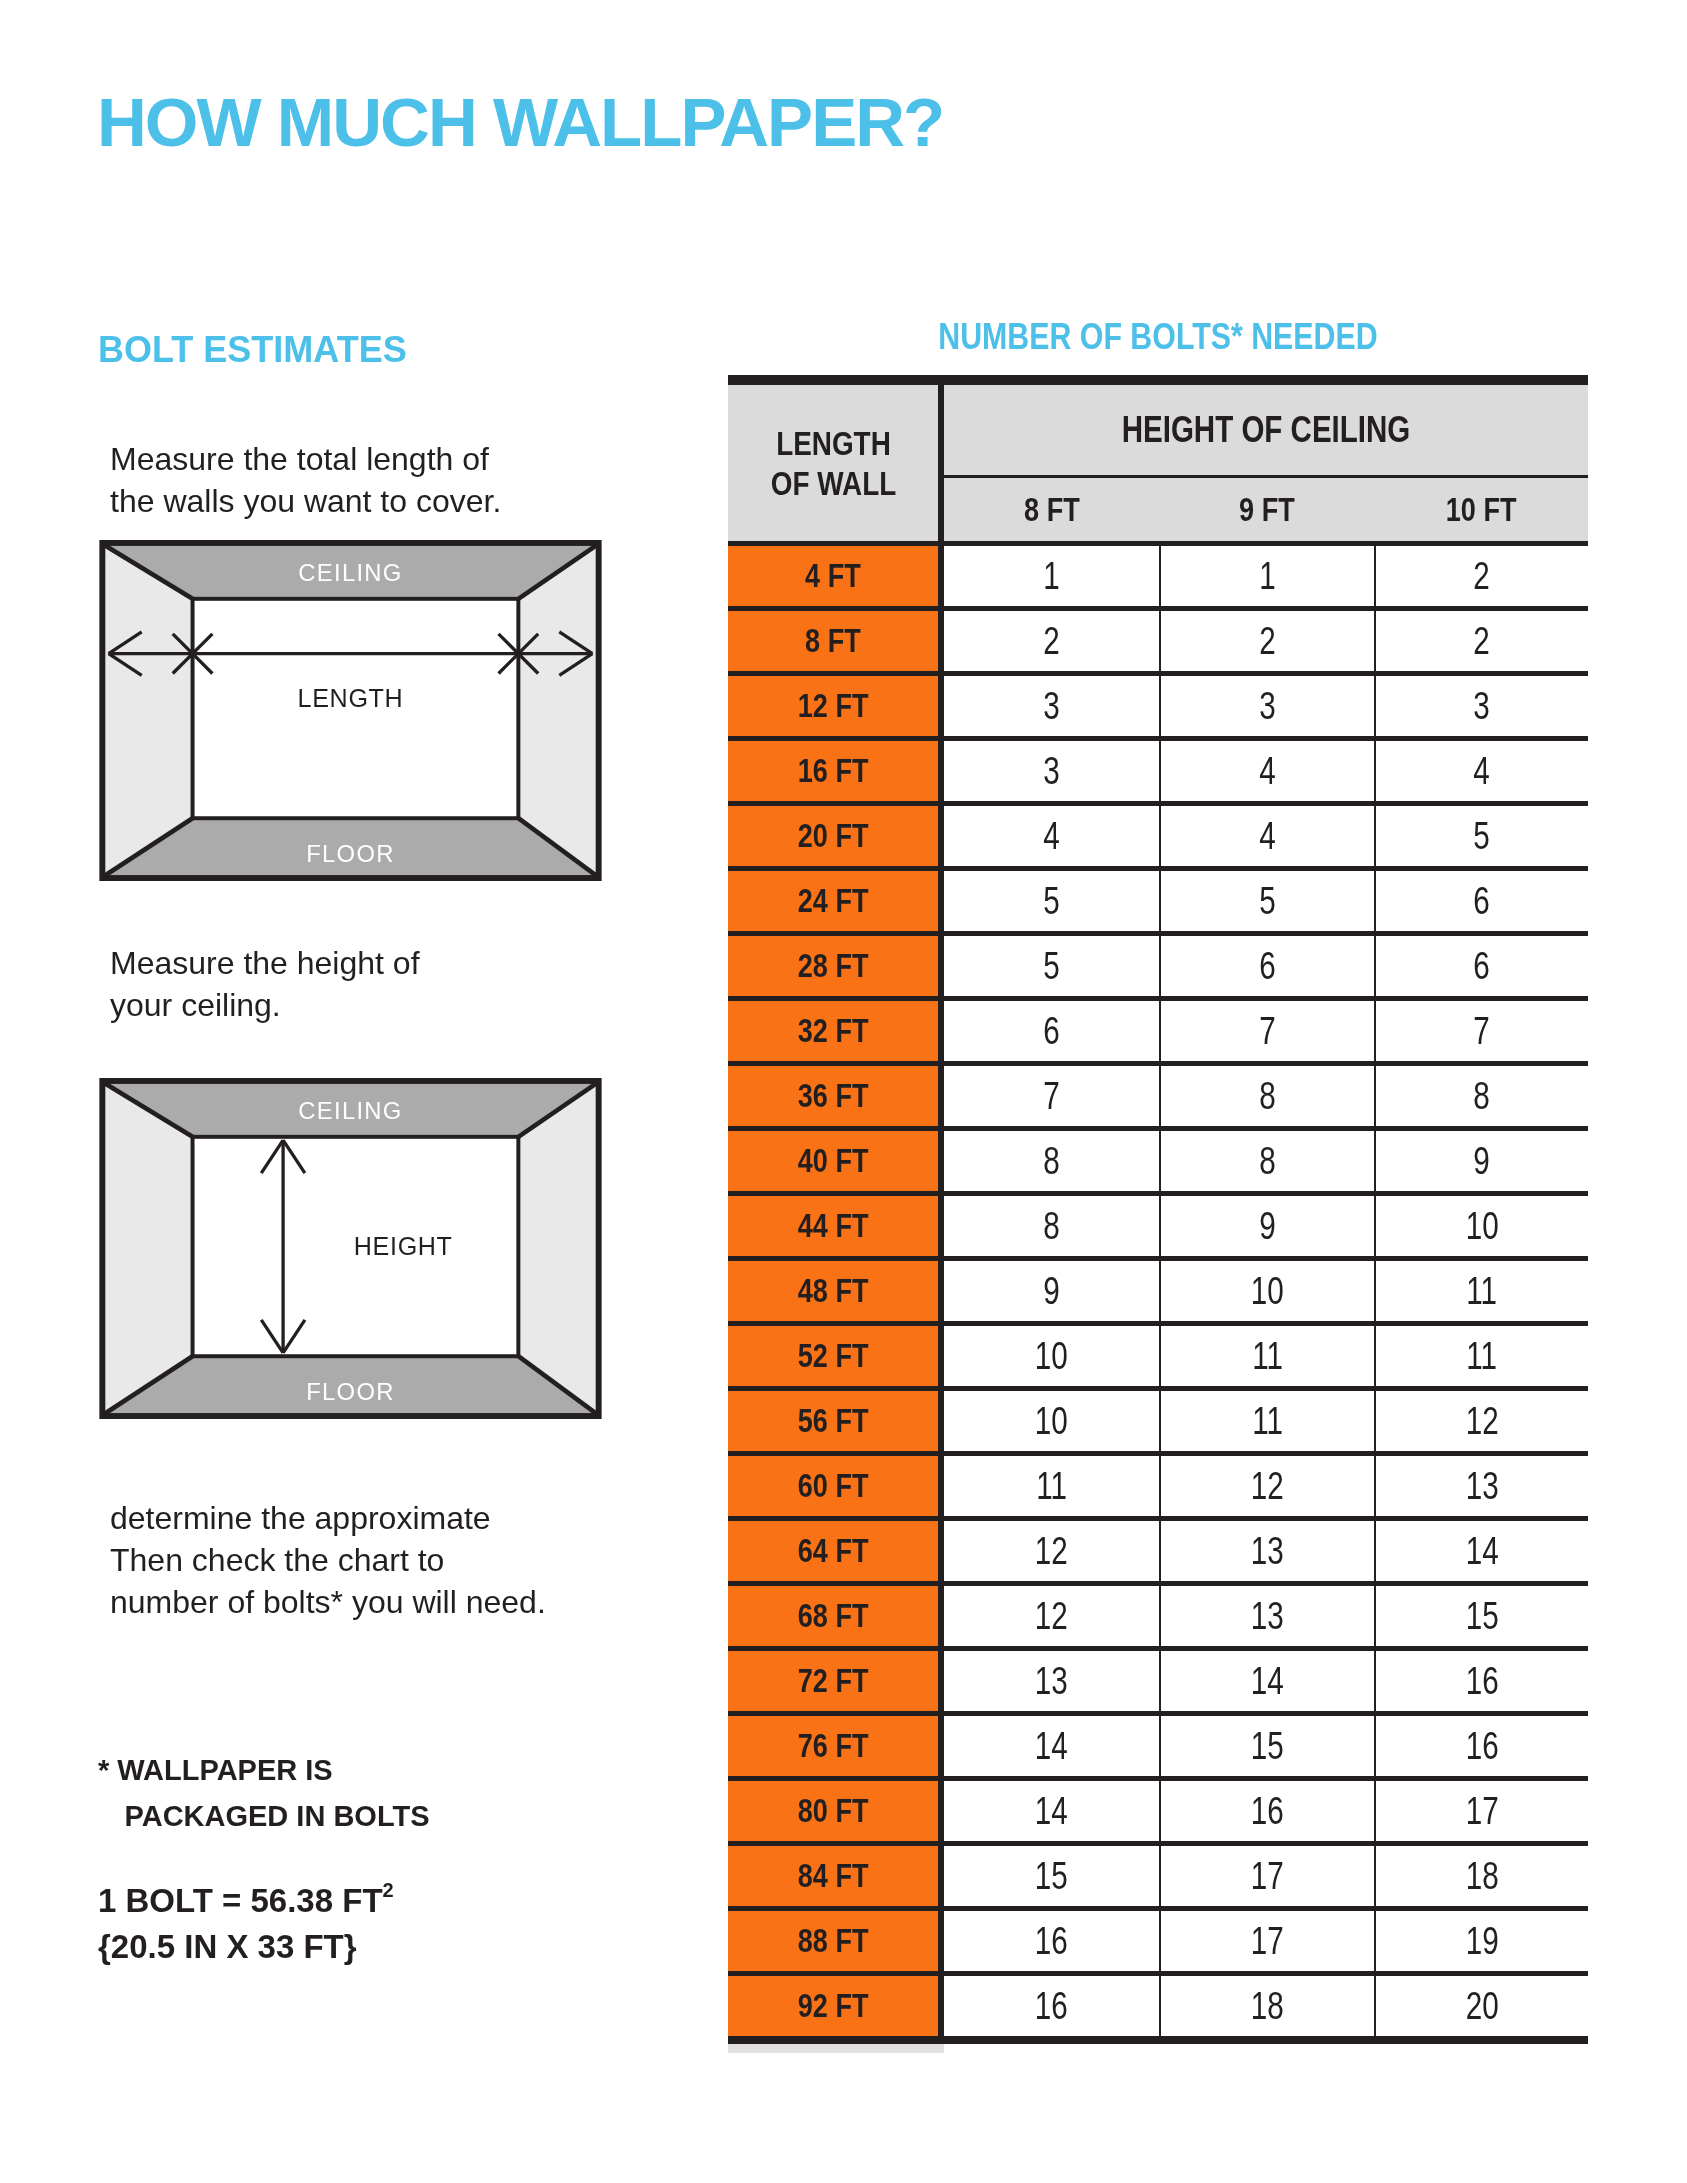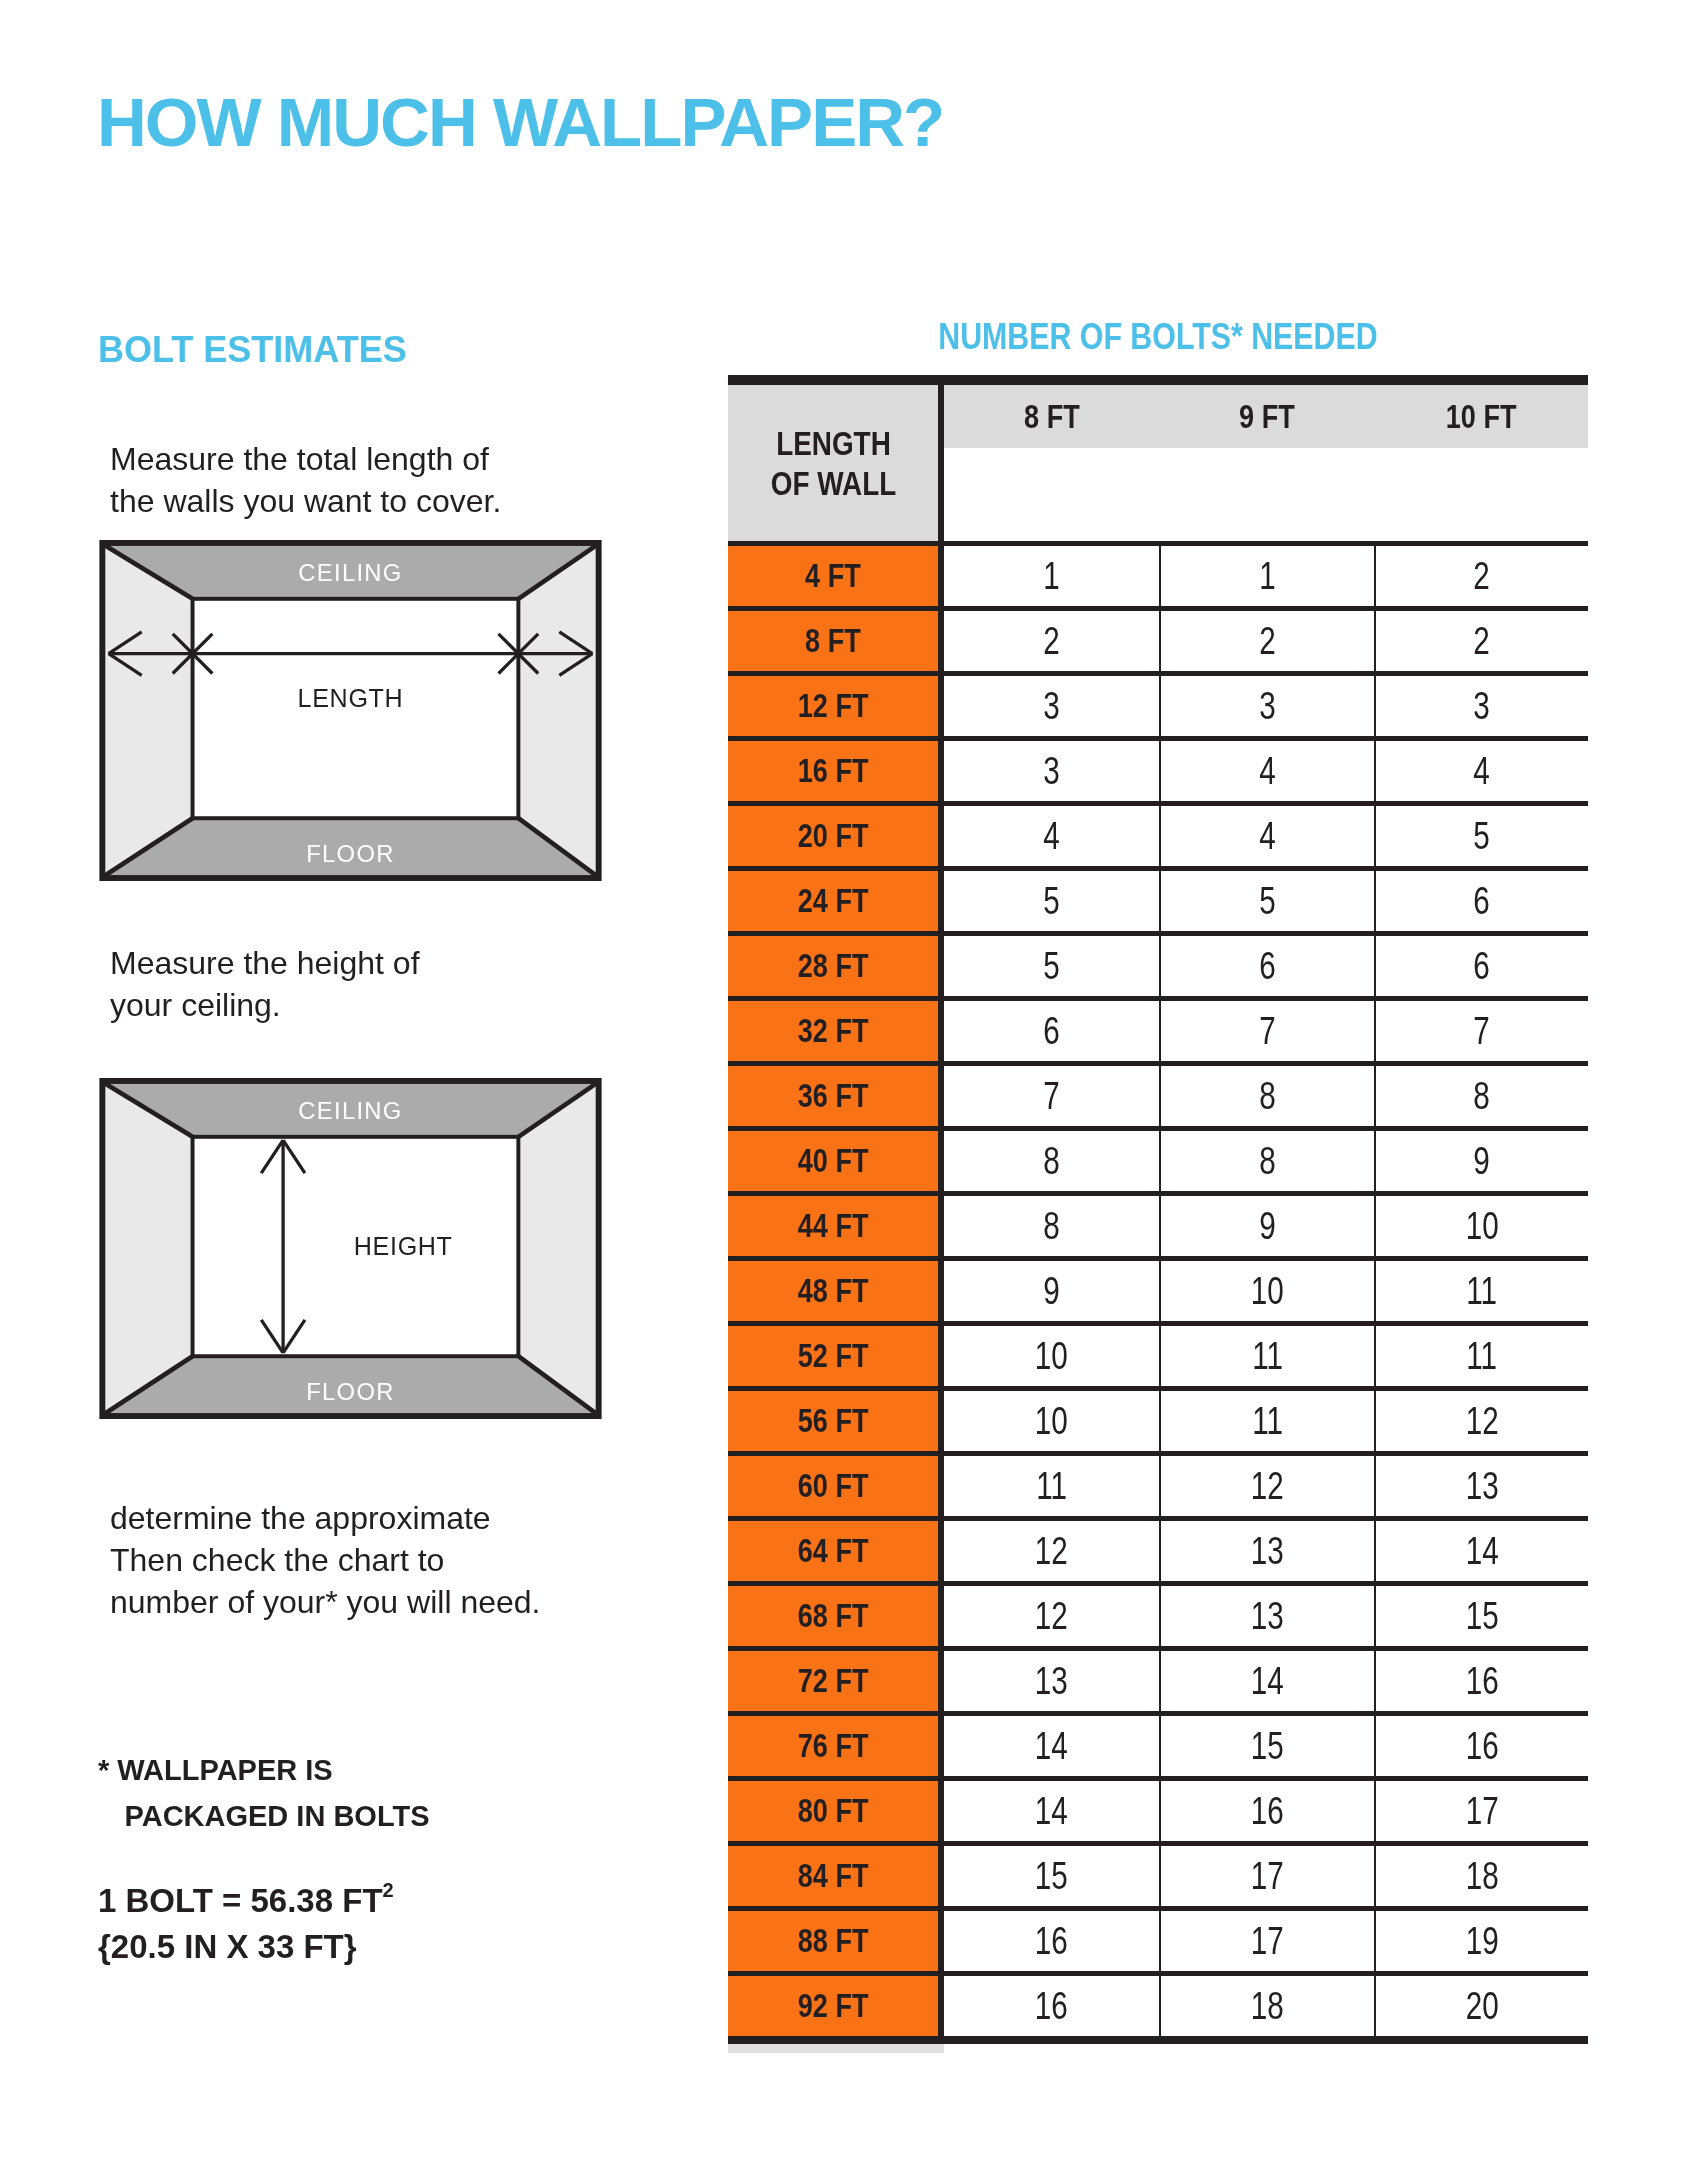--- a/index.html
+++ b/index.html
@@ -147,21 +147,21 @@
     <line x1="278" y1="94" x2="311" y2="144"></line>
     <line x1="278" y1="416" x2="245" y2="366"></line>
     <line x1="278" y1="416" x2="311" y2="366"></line>
   </g>
   <text class="room-measure-label" x="385" y="268" text-anchor="start">HEIGHT</text>
 </svg>
 
 <div class="abs body-para para3">
   <div>determine the approximate</div>
   <div>Then check the chart to</div>
-  <div>number of your* you will need.</div>
+  <div>number of bolts* you will need.</div>
 </div>
 
 <div class="abs footnote">
   <div>* WALLPAPER IS</div>
   <div class="indent">PACKAGED IN BOLTS</div>
 </div>
 
 <div class="abs bolt-facts">
   <div><span>1 BOLT = 56.38 FT</span><sup>2</sup></div>
   <div>{20.5 IN X 33 FT}</div>
@@ -173,20 +173,23 @@
   <div class="top-bar"></div>
 
   <div class="t-header">
     <div class="corner-cell">
       <div class="cond">
         <div>LENGTH</div>
         <div>OF WALL</div>
       </div>
     </div>
     <div class="header-right">
+      <div class="group-head">
+          <span class="cond">HEIGHT OF CEILING</span>
+        </div>
       <div class="sub-head">
         <div class="sub-head-cell">
             <span class="cond">8 FT</span>
           </div>
         <div class="sub-head-cell">
             <span class="cond">9 FT</span>
           </div>
         <div class="sub-head-cell">
             <span class="cond">10 FT</span>
           </div>

